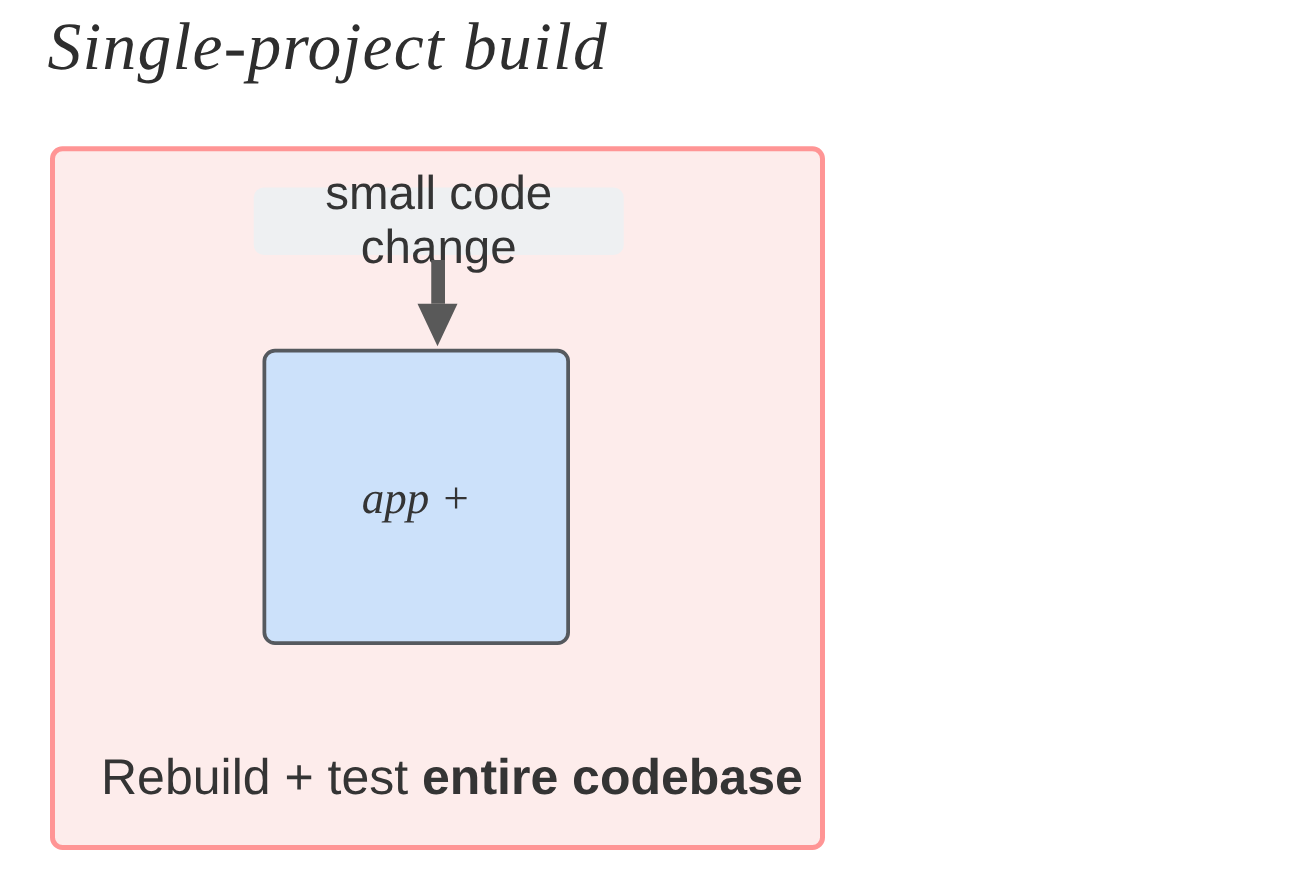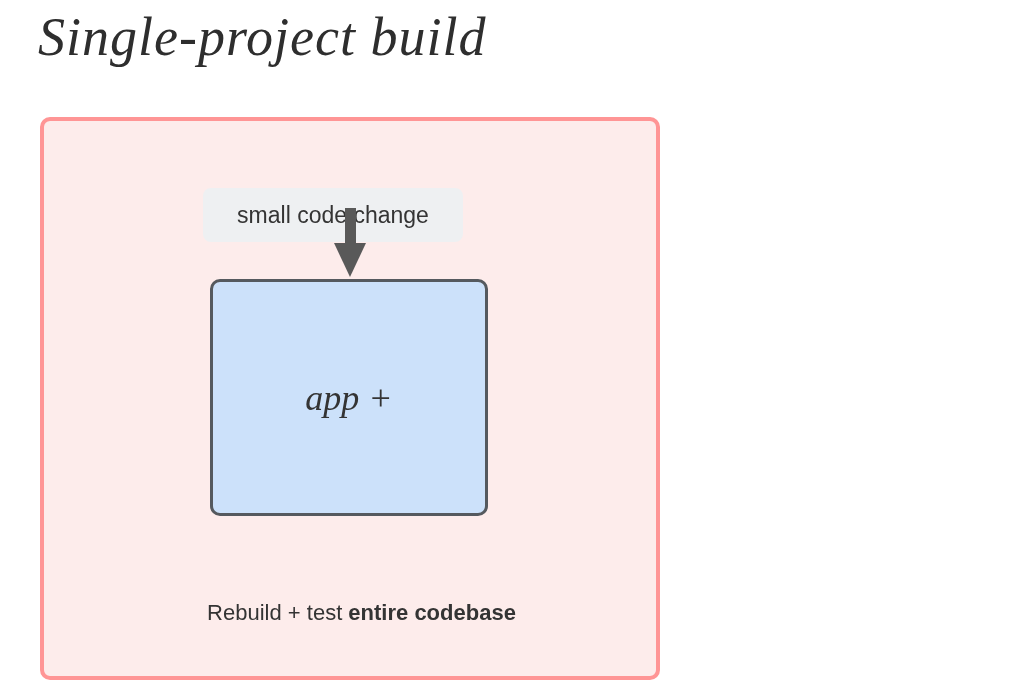--- a/index.html
+++ b/index.html
@@ -30,30 +30,29 @@
     height: 563px;
     background: var(--outer-fill, #fdeceb);
     border: 4px solid var(--outer-border, #ff9595);
     border-radius: 10px;
   }
 
   .change-label {
     position: absolute;
     left: 159px;
     top: 29px;
-    width: 260px;
+    width: 296px;
     height: 54px;
     background: var(--label-fill, #eef0f2);
     border-radius: 8px;
     display: flex;
     align-items: center;
     justify-content: center;
-    font-size: 23px;
+    font-size: 38px;
     color: var(--text, #343434);
-    margin-top: 38px;
   }
 
   .arrow {
     position: absolute;
     left: 290px;
     top: 87px;
     width: 32px;
     display: flex;
     flex-direction: column;
     align-items: center;
@@ -68,42 +67,42 @@
     height: 0;
     border-left: 16px solid transparent;
     border-right: 16px solid transparent;
     border-top: 34px solid var(--arrow, #595959);
   }
 
   .unit-box {
     position: absolute;
     left: 166px;
     top: 158px;
-    width: 278px;
+    width: 246px;
     height: 237px;
     background: var(--unit-fill, #cce1fa);
     border: 3px solid var(--unit-border, #55595e);
     border-radius: 10px;
     display: flex;
     flex-direction: column;
     align-items: center;
     justify-content: center;
     gap: 22px;
     font-size: 36px;
     color: var(--text, #343434);
   }
   .unit-line { white-space: nowrap; }
 
   .caption {
     position: absolute;
     left: 0;
     right: 0;
     top: 479px;
     text-align: center;
-    font-size: 22px;
+    font-size: 40px;
     color: var(--text, #343434);
     white-space: nowrap;
     padding-left: 23px;
   }
   .caption b { font-weight: 700; }
 </style>
 </head>
 <body>
 
 <div class="title hand">Single-project build</div>

